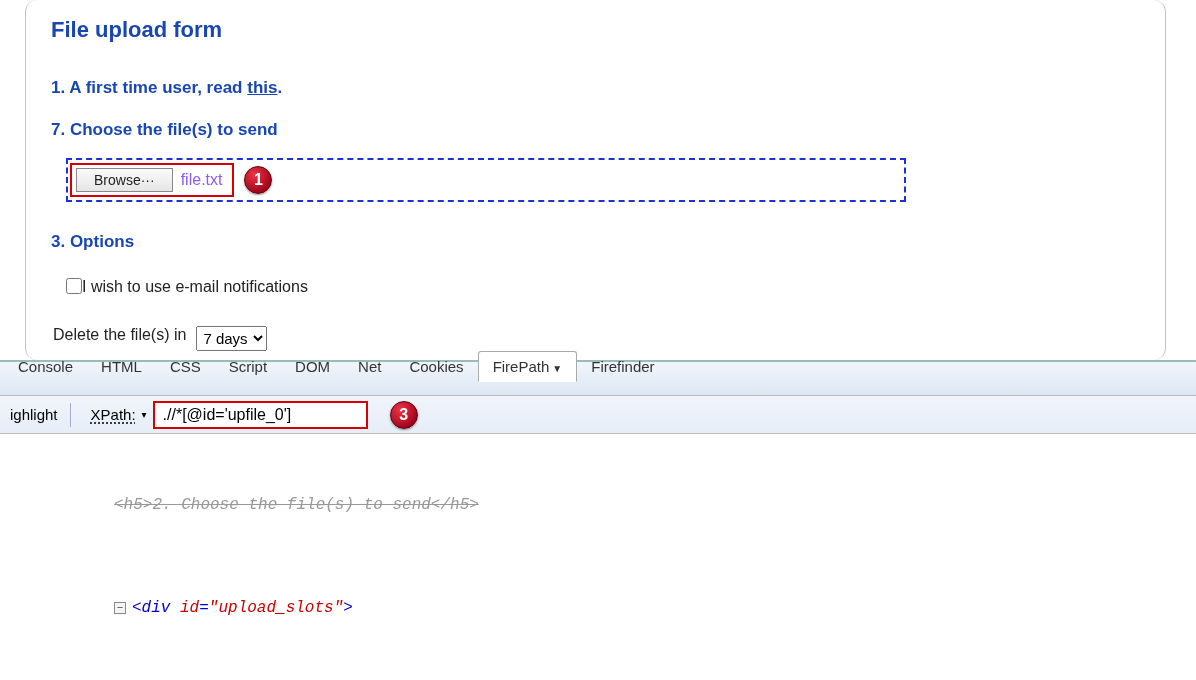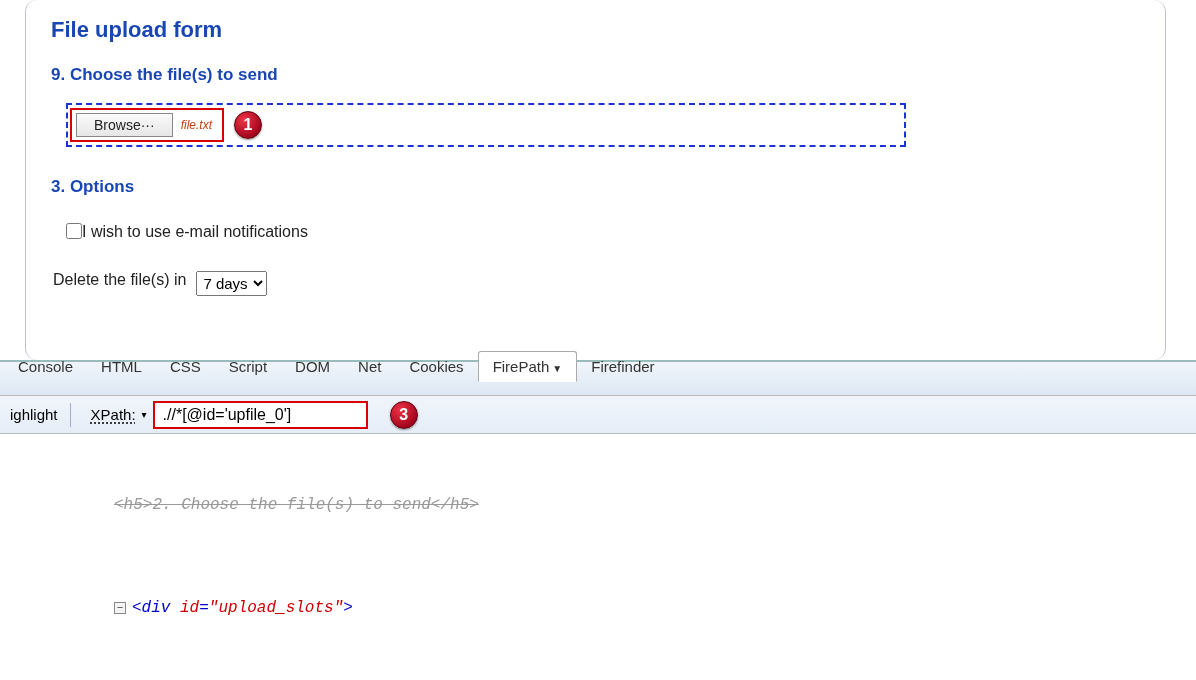--- a/index.html
+++ b/index.html
@@ -55,24 +55,23 @@
     font-size: 14px;
     height: 24px;
     padding: 0 17px;
     margin: 0 4px;
     color: #222;
     display:flex; align-items:center;
     cursor: pointer;
     font-family: Arial, sans-serif;
   }
   .filechosen {
-    font-size: 12px;
-    color: #c2410c;
+    font-size: 16px;
+    color: #8b5cf6;
     padding: 0 10px 0 4px;
-    font-style: italic;
   }
   .annot-badge {
     width: 28px; height: 28px;
     border-radius: 50%;
     background: radial-gradient(circle at 35% 30%, #e34, #9a0018 80%);
     color: #fff;
     font-weight: bold;
     font-size: 16px;
     display:flex; align-items:center; justify-content:center;
     box-shadow: 0 1px 2px rgba(0,0,0,.4);
@@ -144,22 +143,25 @@
   }
   .t-blue  { color:#0000cc; }
   .t-red   { color:#cc0000; }
 </style>
 </head>
 <body>
 
 <div class="top-pane">
   <div class="page-title">File upload form</div>
 
-
-  <div class="sect-heading tight">9. Choose the file(s) to send</div>
+  <div class="sect-heading">
+    <span>1. A first time user, read </span><a href="#">this</a><span>.</span>
+  </div>
+
+  <div class="sect-heading tight">7. Choose the file(s) to send</div>
 
   <div class="file-row">
     <div class="file-select">
       <div class="browse-btn">Browse···</div>
       <div class="filechosen">file.txt</div>
     </div>
     <div class="annot-badge" style="margin-left:10px;">1</div>
   </div>
 
   <div class="sect-heading" style="margin-top:30px;">3. Options</div>

